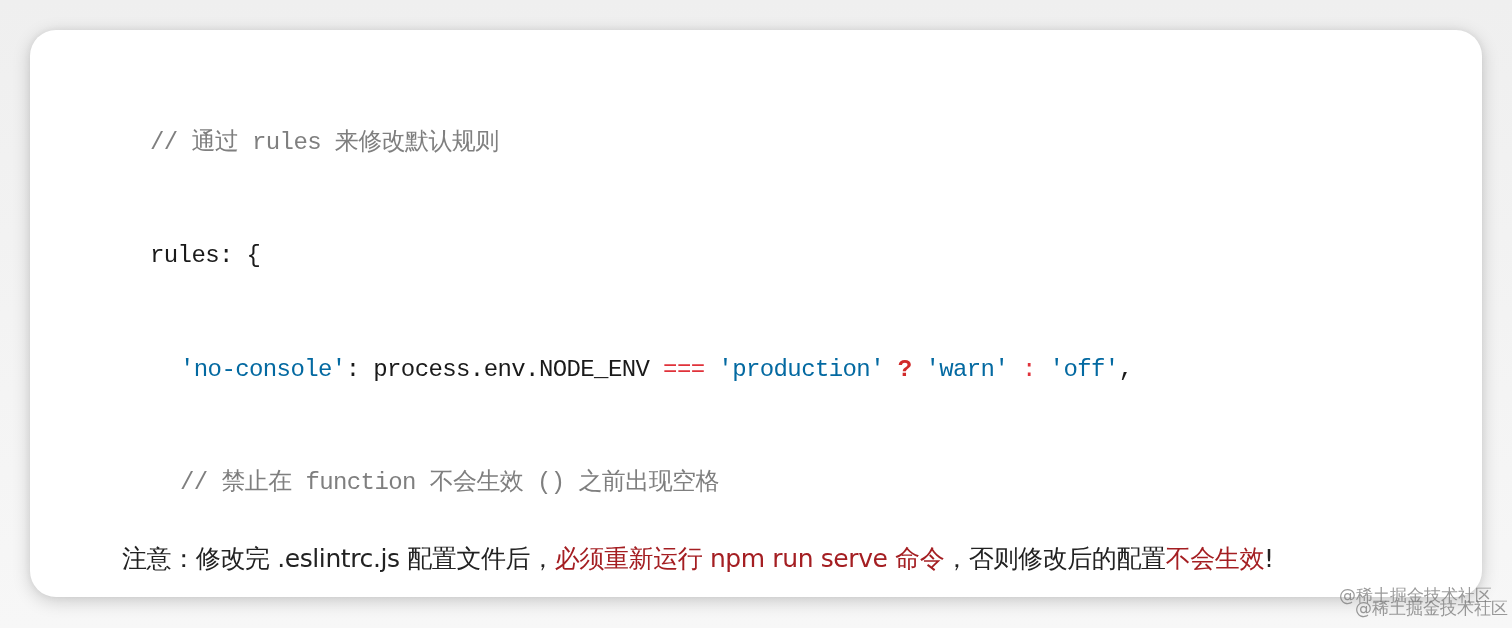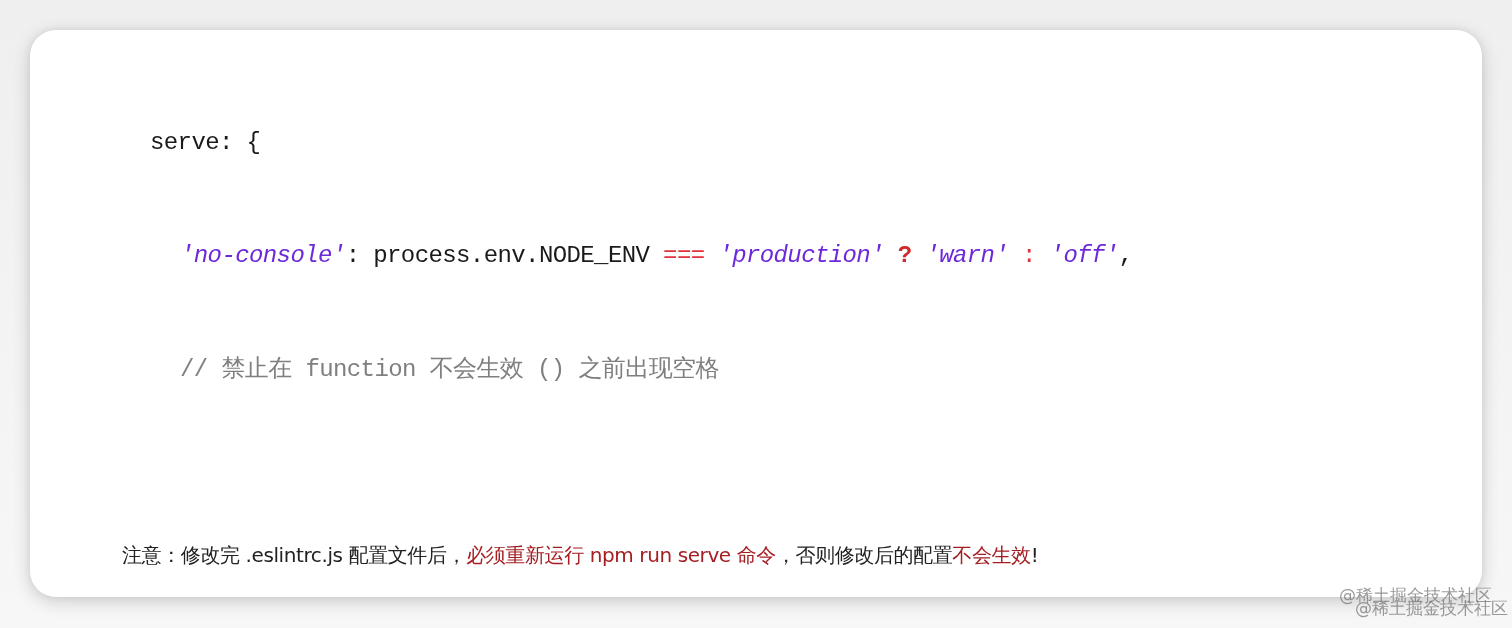--- a/index.html
+++ b/index.html
@@ -38,30 +38,30 @@
       letter-spacing: -0.6px;
       color: #1a1a1a;
       white-space: pre;
     }
     .line {
       height: 59.3px;
       line-height: 42px;
     }
     .indent { display: inline-block; width: 30px; }
     .c-comment { color: #7f7f7f; }
-    .c-str { color: #6d28d9; font-style: italic; }
+    .c-str { color: #0369a1; }
     .c-op { color: #e0323a; }
     .c-q { color: #d12a2a; font-weight: bold; }
     .c-plain { color: #1a1a1a; }
     .note {
       position: absolute;
       left: 122px;
       top: 542px;
       font-family: "DejaVu Sans", sans-serif;
-      font-size: 20px;
+      font-size: 25px;
       letter-spacing: -0.4px;
       color: #222222;
       white-space: nowrap;
     }
     .note .red { color: #a41e22; }
     .watermark {
       position: absolute;
       right: 4px;
       top: 586px;
       font-family: "DejaVu Sans", sans-serif;
@@ -74,21 +74,22 @@
     .watermark .w2 { position: absolute; right: 0; top: 13px; }
   </style>
 </head>
 <body>
 
 <div class="bg"></div>
 
 <div class="card"></div>
 
 <div class="code">
-  <div class="line"><span class="c-plain">serve: {</span></div>
+  <div class="line"><span class="c-comment">// 通过 rules 来修改默认规则</span></div>
+  <div class="line"><span class="c-plain">rules: {</span></div>
   <div class="line"><span class="indent"></span><span class="c-str">'no-console'</span><span class="c-plain">: </span><span class="c-plain">process.env.NODE_ENV </span><span class="c-op">===</span><span class="c-str"> 'production' </span><span class="c-q">?</span><span class="c-str"> 'warn' </span><span class="c-op">:</span><span class="c-str"> 'off'</span><span class="c-plain">,</span></div>
   <div class="line"><span class="indent"></span><span class="c-comment">// 禁止在 function 不会生效 () 之前出现空格</span></div>
   
   
 </div>
 
 <div class="note"><span>注意：修改完 .eslintrc.js 配置文件后，</span><span class="red">必须重新运行 npm run serve 命令</span><span>，否则修改后的配置</span><span class="red">不会生效</span><span>!</span></div>
 
 <div class="watermark">
   <span class="w1">@稀土掘金技术社区</span>

